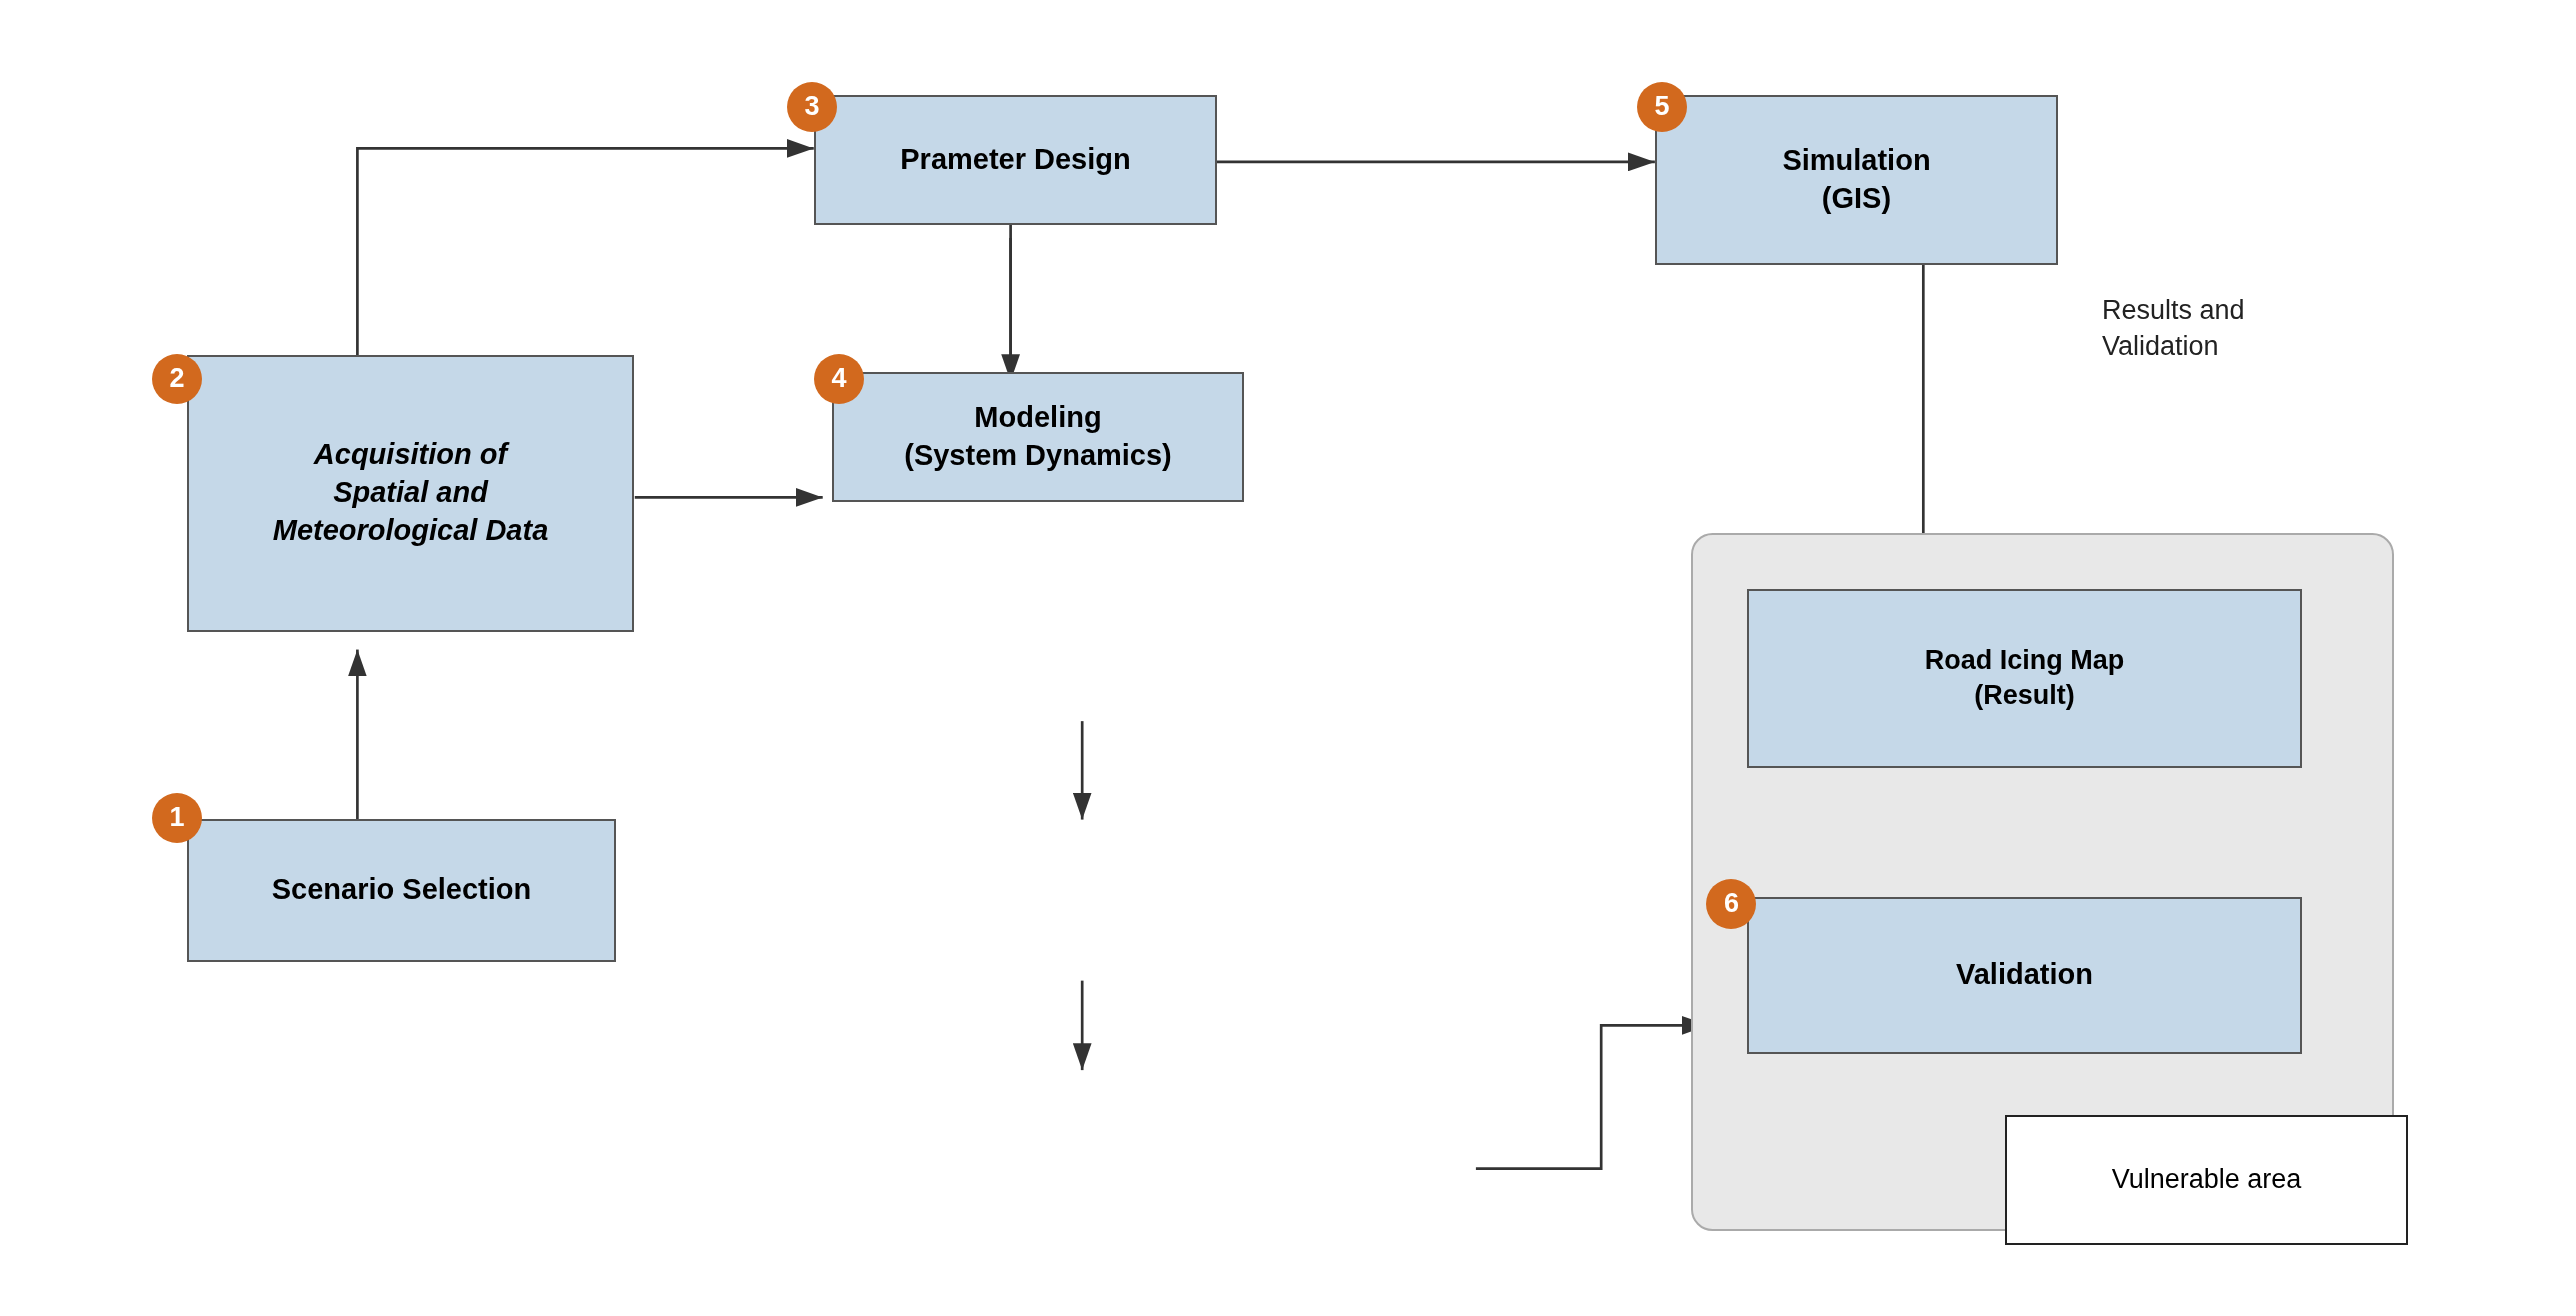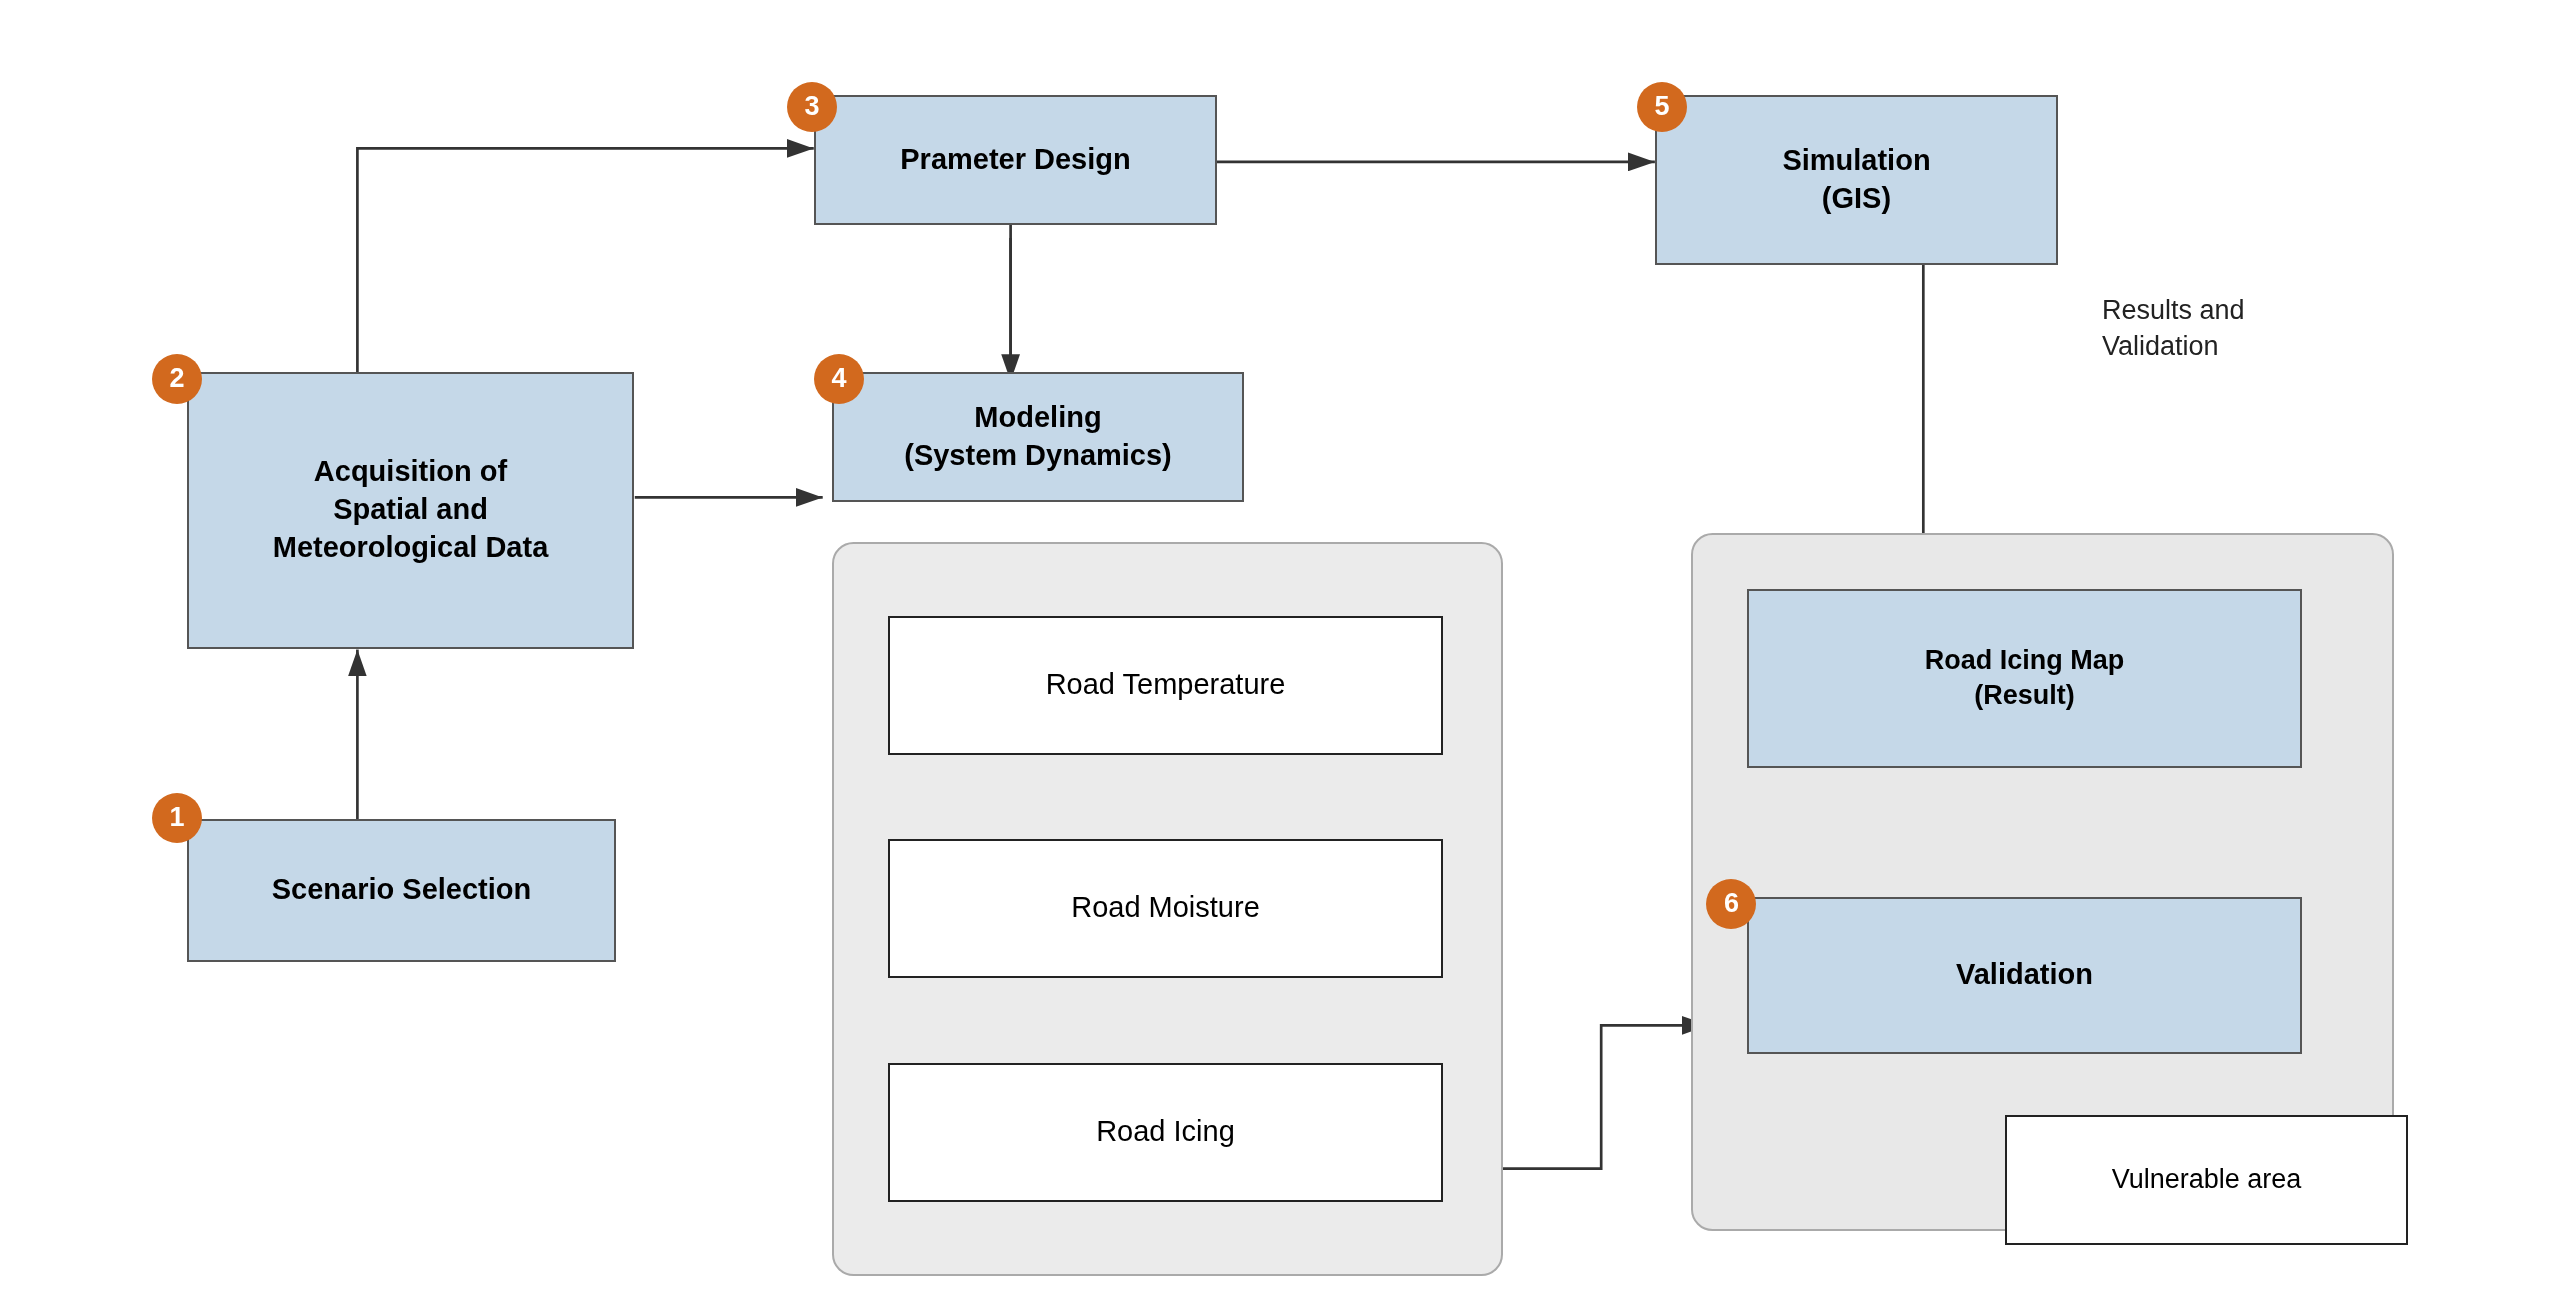--- a/index.html
+++ b/index.html
@@ -130,21 +130,21 @@
   </div>
 
   <div class="box box-blue box-bold" style="left:107px; top:778px; width:429px; height:143px;">
     <span>Scenario Selection</span>
   </div>
 
   <div class="badge" style="left:72px; top:313px;">
     <span>2</span>
   </div>
 
-  <div class="box box-blue box-bold" style="left:107px; top:331px; width:447px; height:277px;">
+  <div class="box box-blue box-bold" style="left:107px; top:314px; width:447px; height:277px;font-style:italic;">
     <span style="white-space:pre-line;">Acquisition of
 Spatial and
 Meteorological Data</span>
   </div>
 
   <div class="badge" style="left:707px; top:41px;">
     <span>3</span>
   </div>
 
   <div class="box box-blue box-bold" style="left:734px; top:54px; width:403px; height:130px;">
@@ -153,34 +153,20 @@
 
   <div class="badge" style="left:734px; top:313px;">
     <span>4</span>
   </div>
 
   <div class="box box-blue box-bold" style="left:752px; top:331px; width:412px; height:130px;">
     <span style="white-space:pre-line;">Modeling
 (System Dynamics)</span>
   </div>
 
-  <div class="modeling-container" style="left:752px; top:501px; width:671px; height:734px;">
-
-    <div class="box box-white" style="left:54px; top:72px; width:555px; height:139px; font-size:29px;">
-      <span>Road Temperature</span>
-    </div>
-
-    <div class="box box-white" style="left:54px; top:295px; width:555px; height:139px; font-size:29px;">
-      <span>Road Moisture</span>
-    </div>
-
-    <div class="box box-white" style="left:54px; top:519px; width:555px; height:139px; font-size:29px;">
-      <span>Road Icing</span>
-    </div>
-  </div>
 
   <div class="badge" style="left:1557px; top:41px;">
     <span>5</span>
   </div>
 
   <div class="box box-blue box-bold" style="left:1575px; top:54px; width:403px; height:170px;">
     <span style="white-space:pre-line;">Simulation
 (GIS)</span>
   </div>
 

